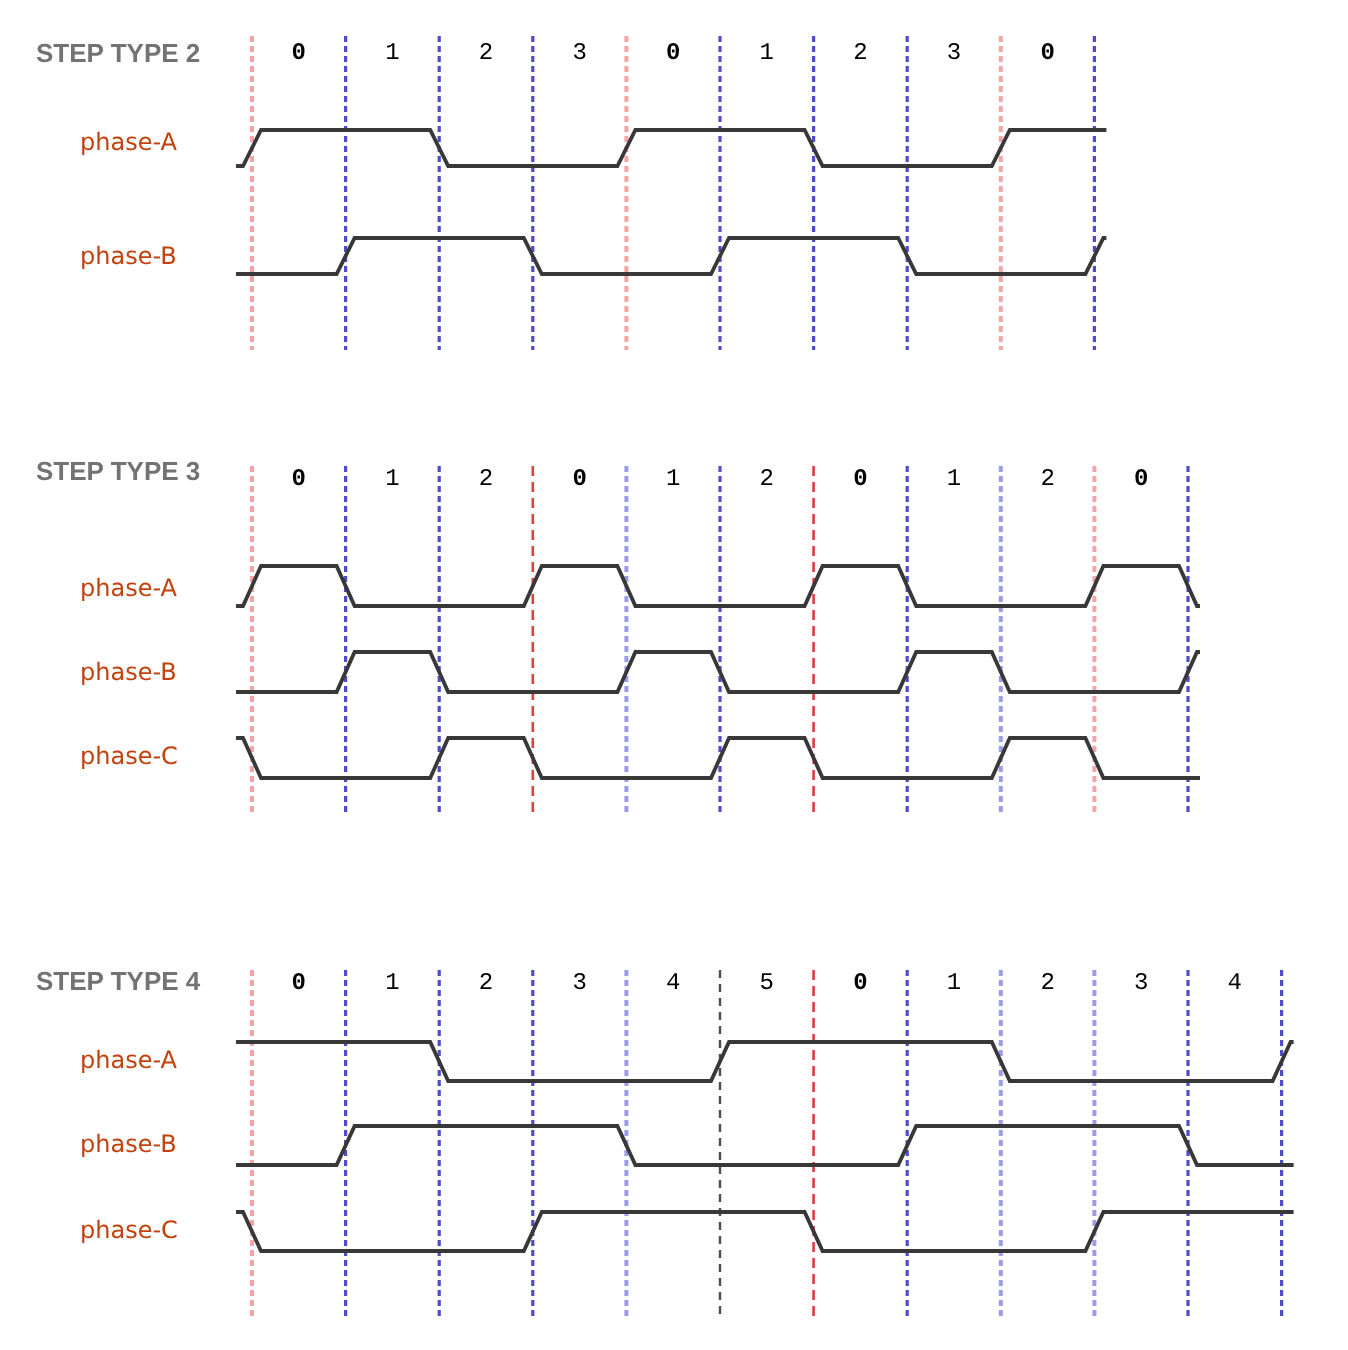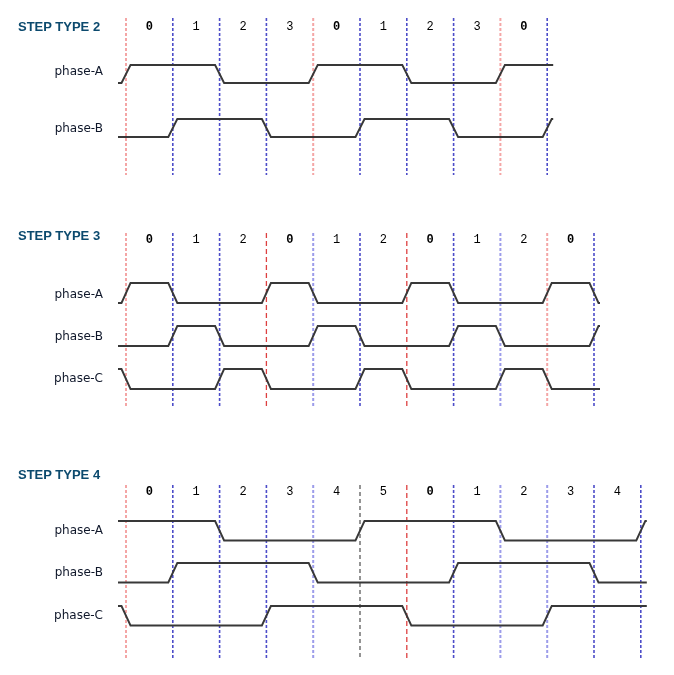--- a/index.html
+++ b/index.html
@@ -2,29 +2,29 @@
 <html><head>
 <meta charset="utf-8">
 <style>
   * { margin:0; padding:0; box-sizing:border-box; }
   html,body { background:#ffffff; }
   #screen {
     position:relative; width:674px; height:675px; background:#ffffff;
     overflow:hidden; font-family:"DejaVu Sans", sans-serif;
   }
   .diagram-title {
-    position:absolute; left:18px; white-space:nowrap; color:#0c4a6e;
+    position:absolute; left:18px; white-space:nowrap; color:#737373;
     font:bold 13px "Liberation Sans", sans-serif;
   }
   #title-0 { top:19px; }
   #title-1 { top:228px; }
-  #title-2 { top:467px; }
+  #title-2 { top:483px; }
   .phase-label {
-    position:absolute; left:0; width:103px; text-align:right; color:#0f172a;
-    font:12px "DejaVu Sans", sans-serif; white-space:nowrap;
+    position:absolute; left:0; width:103px; color:#c2410c;
+    font:12px "DejaVu Sans", sans-serif; white-space:nowrap;padding-left:40px;
   }
   #pl-0-0 { top:64px; }  #pl-0-1 { top:121px; }
   #pl-1-0 { top:287px; } #pl-1-1 { top:329px; } #pl-1-2 { top:371px; }
   #pl-2-0 { top:523px; } #pl-2-1 { top:565px; } #pl-2-2 { top:608px; }
   #wave-svg { position:absolute; left:0; top:0; }
   #wave-svg text.step-num {
     font-family:"Liberation Mono", monospace; font-size:12px; fill:#000;
   }
   #wave-svg text.step-num.zero { font-weight:bold; }
 </style>

